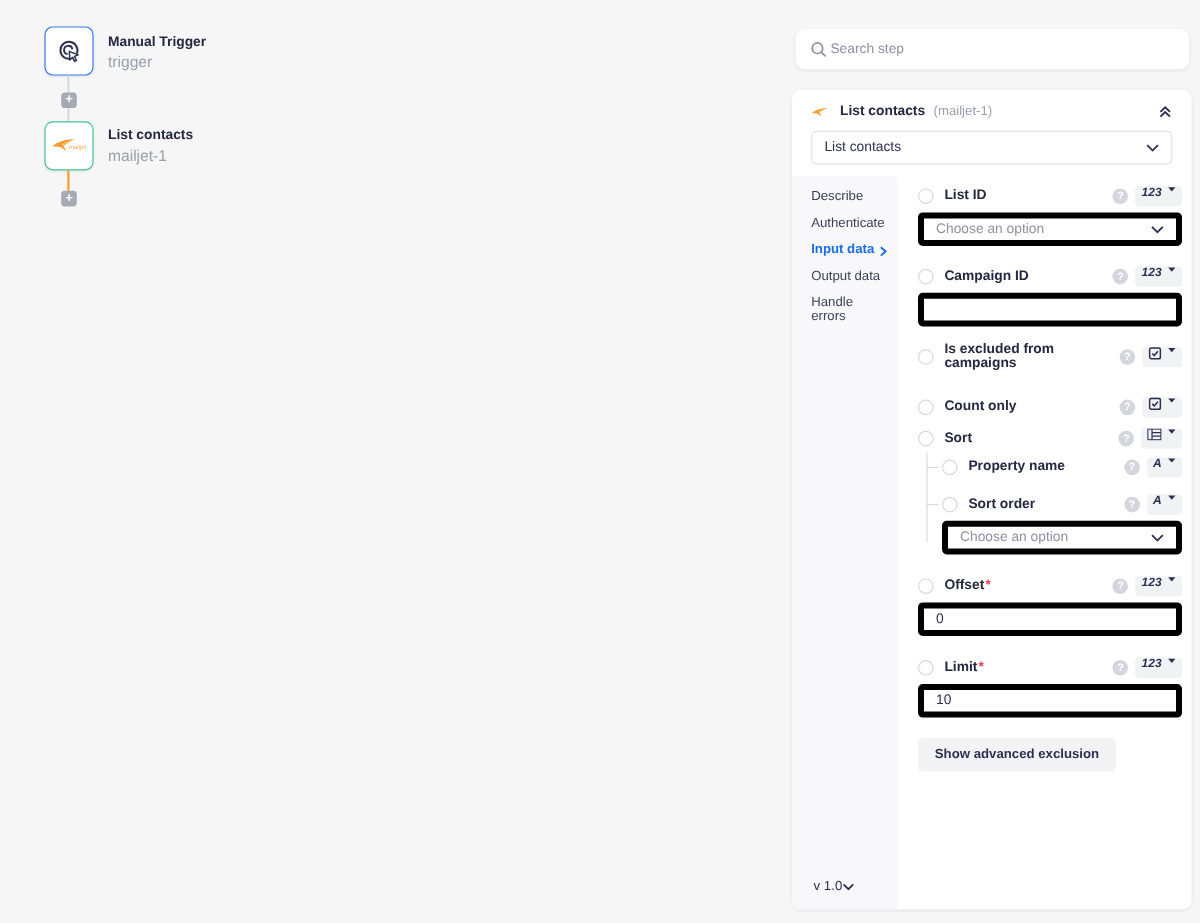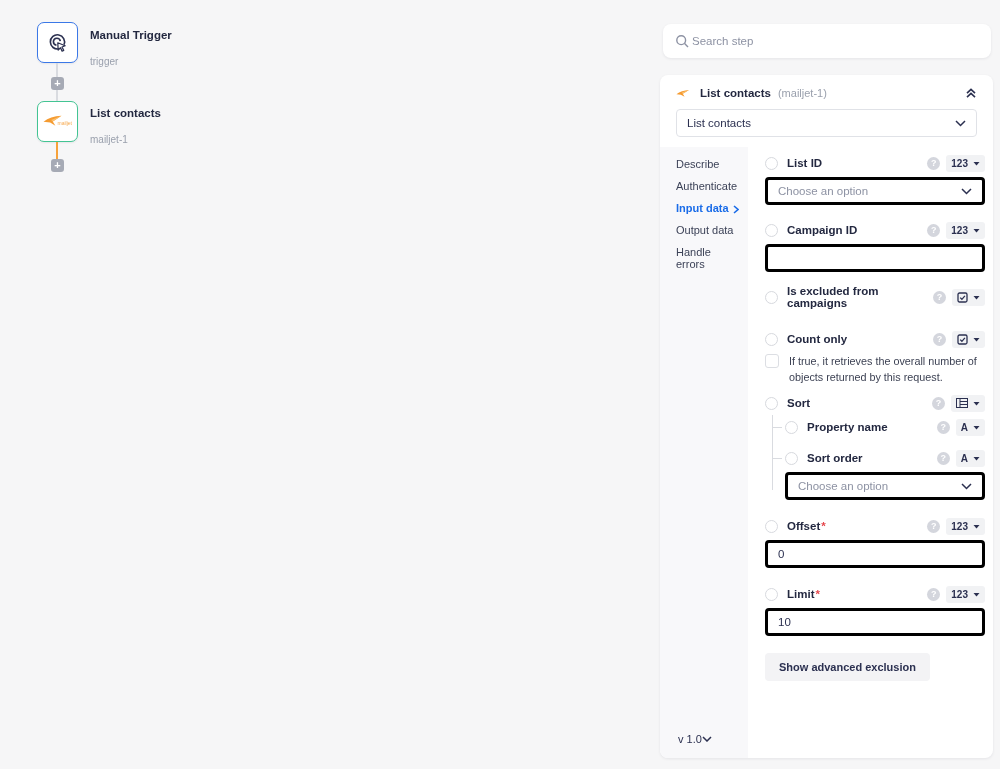--- a/index.html
+++ b/index.html
@@ -16,21 +16,21 @@
     position: absolute; width: 41px; height: 41px; background: #fff;
     border-radius: 7px; display: flex; align-items: center; justify-content: center;
     box-shadow: 0 1px 2px rgba(25,30,50,.07); cursor: pointer;
   }
   .node-trigger { left: 37px; top: 22px; border: 1.5px solid #3b78e7; }
   .node-mailjet { left: 37px; top: 101px; border: 1.5px solid #43c493; }
   .node-label { position: absolute; left: 90px; }
   .node-label-trigger { top: 29px; }
   .node-label-mailjet { top: 107px; }
   .node-title { font-size: 11.5px; font-weight: 700; color: #232840; }
-  .node-sub { font-size: 10px; color: #9aa0ad; margin-top: 15px; }
+  .node-sub { font-size: 13px; color: #9aa0ad; margin-top: 3px; }
   .conn { position: absolute; left: 56px; width: 2px; }
   .conn-gray { background: #d9dbe0; }
   .conn-orange { background: #f7a23b; }
   .c1 { top: 63px; height: 14px; }
   .c2 { top: 90px; height: 11px; }
   .c3 { top: 142px; height: 17px; }
   .plus-btn {
     position: absolute; left: 51px; width: 13px; height: 13px;
     background: #a6aab5; border-radius: 3px; color: #fff;
     font-size: 11px; line-height: 12px; text-align: center; font-weight: 700;
@@ -88,25 +88,25 @@
   }
   .flabel { font-size: 11.5px; font-weight: 700; color: #232840; }
   .req { color: #e5484d; font-weight: 700; margin-left: 1px; font-size: 11.5px; }
   .help {
     margin-left: auto; width: 13px; height: 13px; border-radius: 50%;
     background: #d4d6dd; color: #fff; font-size: 9px; font-weight: 700;
     display: flex; align-items: center; justify-content: center; cursor: pointer; flex: none;
   }
   .badge {
     margin-left: 6px; height: 17px; background: #f1f2f4; border-radius: 3px;
-    display: flex; align-items: center; padding: 0 5px; gap: 5px;
-    font-size: 10px; font-weight: 700; color: #2b3050; cursor: pointer; border: none; flex: none;
+    display: flex; align-items: flex-start; padding: 0 5px; gap: 5px;
+    font-size: 10px; font-weight: 700; color: #2b3050; cursor: pointer; border: none; flex: none; font-style: italic;
   }
   .control {
-    width: 100%; height: 28px; border: 3px solid #000000; border-radius: 4px;
+    width: 100%; height: 28px; border: 5px solid #000000; border-radius: 4px;
     font-size: 11.5px; color: #2b3050; background: #fff;
   }
   .select { display: flex; align-items: center; justify-content: space-between; padding: 0 10px; cursor: pointer; }
   .placeholder { color: #8d92a3; }
   input.control { padding: 0 10px; outline: none; font-family: "Liberation Sans", sans-serif; }
   .textarea { height: 30px; position: relative; padding: 7px 10px; cursor: text; }
   .resize-handle { position: absolute; right: 2px; bottom: 2px; }
   .bool-row { display: flex; }
   .checkbox {
     width: 14px; height: 14px; border: 1.5px solid #dcdee3; border-radius: 3px;
@@ -304,24 +304,20 @@
           <span class="help">?</span>
           <button class="badge">
             <svg width="11" height="11" viewBox="0 0 11 11" fill="none" stroke="#2b3050" stroke-width="1.3">
                 <rect x="1" y="1" width="9" height="9" rx="1.5"></rect>
                 <path d="M3.2 5.6 L4.9 7.3 L7.9 3.8"></path>
               </svg>
             <svg width="7" height="5" viewBox="0 0 7 5">
                 <polygon points="0.5,1 6.5,1 3.5,4.5" fill="#2b3050"></polygon>
               </svg>
           </button>
-        </div>
-        <div class="bool-row">
-          <span class="checkbox"></span>
-          <div class="desc">If true, it retrieves the overall number of objects returned by this request.</div>
         </div>
       </div>
 
       
       <div class="field mb18">
         <div class="fhead fhead-sort">
           <span class="radio"></span>
           <span class="flabel">Sort</span>
           <span class="help">?</span>
           <button class="badge">

